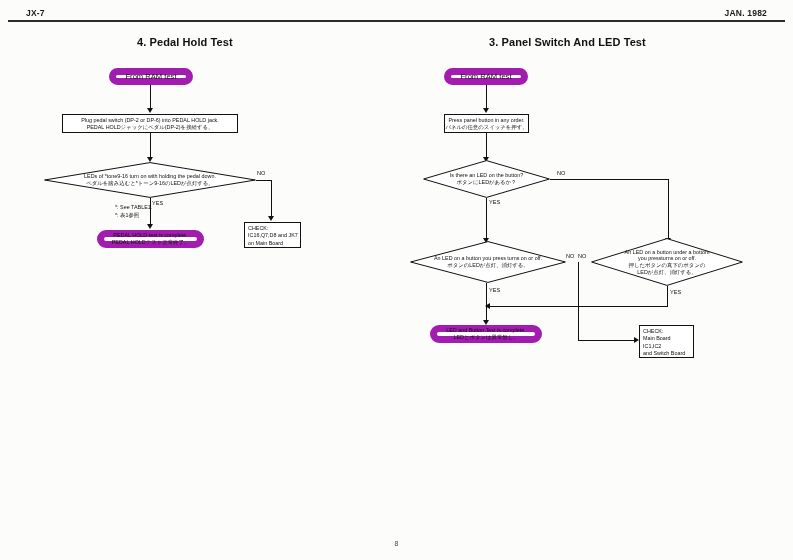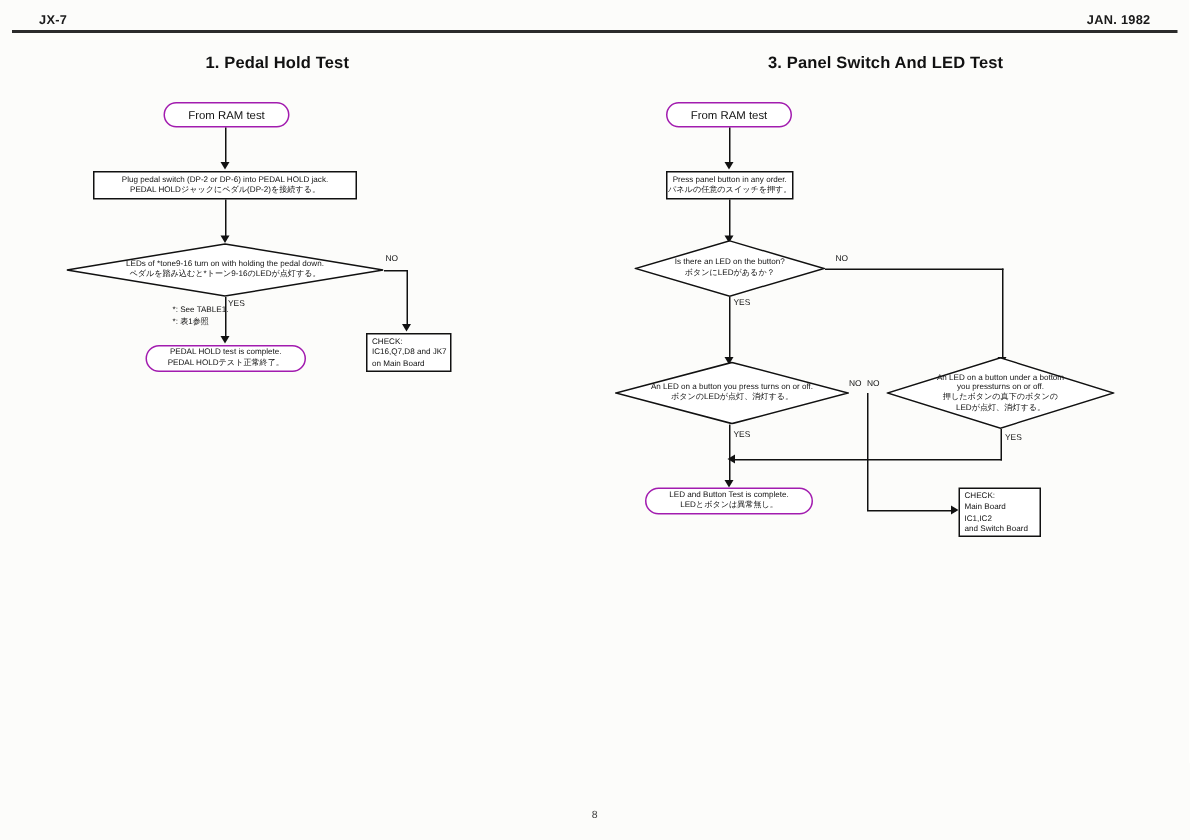--- a/index.html
+++ b/index.html
@@ -75,21 +75,21 @@
     color: #111;
     background: #ffffff;
   }
   .node .ln {
     display: block;
     white-space: nowrap;
     line-height: 1.22;
   }
 
   .terminal {
-    border: 1px solid #a21caf;
+    border: 7px solid #a21caf;
     border-radius: 40px;
     font-size: 7.6px;
   }
   .process {
     border: 1px solid #111;
     font-size: 5.4px;
   }
   .note-box {
     border: 1px solid #111;
     font-size: 5.4px;
@@ -187,21 +187,21 @@
 </head>
 <body>
 
 <div id="page">
   <div class="scan-tint"></div>
 
   <div class="hdr-left">JX-7</div>
   <div class="hdr-right">JAN. 1982</div>
   <div class="hdr-rule"></div>
 
-  <div class="sec-title" style="left:137px; top:36px;">1. Pedal Hold Test</div>
+  <div class="sec-title" style="left:137px; top:36px;">4. Pedal Hold Test</div>
 
   <div class="node terminal" style="left:109px; top:68px; width:84px; height:17px;">
     <span class="ln">From RAM test</span>
   </div>
 
   <div class="vline" style="left:150px; top:85px; height:25px;"></div>
   <div class="arrow-down" style="left:147px; top:108px;"></div>
 
   <div class="node process" style="left:62px; top:114px; width:176px; height:19px;">
     <span class="ln">Plug pedal switch (DP-2 or DP-6) into PEDAL HOLD jack.</span>
@@ -241,21 +241,21 @@
     <span class="ln">CHECK:</span>
     <span class="ln">IC16,Q7,D8 and JK7</span>
     <span class="ln">on Main Board</span>
   </div>
 
   <div class="footnote" style="left:115px; top:204px;">
     <div>*: See TABLE1.</div>
     <div>*: 表1参照</div>
   </div>
 
-  <div class="sec-title" style="left:489px; top:36px;margin-left:23px;">3. Panel Switch And LED Test</div>
+  <div class="sec-title" style="left:489px; top:36px;">3. Panel Switch And LED Test</div>
 
   <div class="node terminal" style="left:444px; top:68px; width:84px; height:17px;">
     <span class="ln">From RAM test</span>
   </div>
 
   <div class="vline" style="left:486px; top:85px; height:25px;"></div>
   <div class="arrow-down" style="left:483px; top:108px;"></div>
 
   <div class="node process" style="left:444px; top:114px; width:85px; height:19px;">
     <span class="ln">Press panel button in any order.</span>

